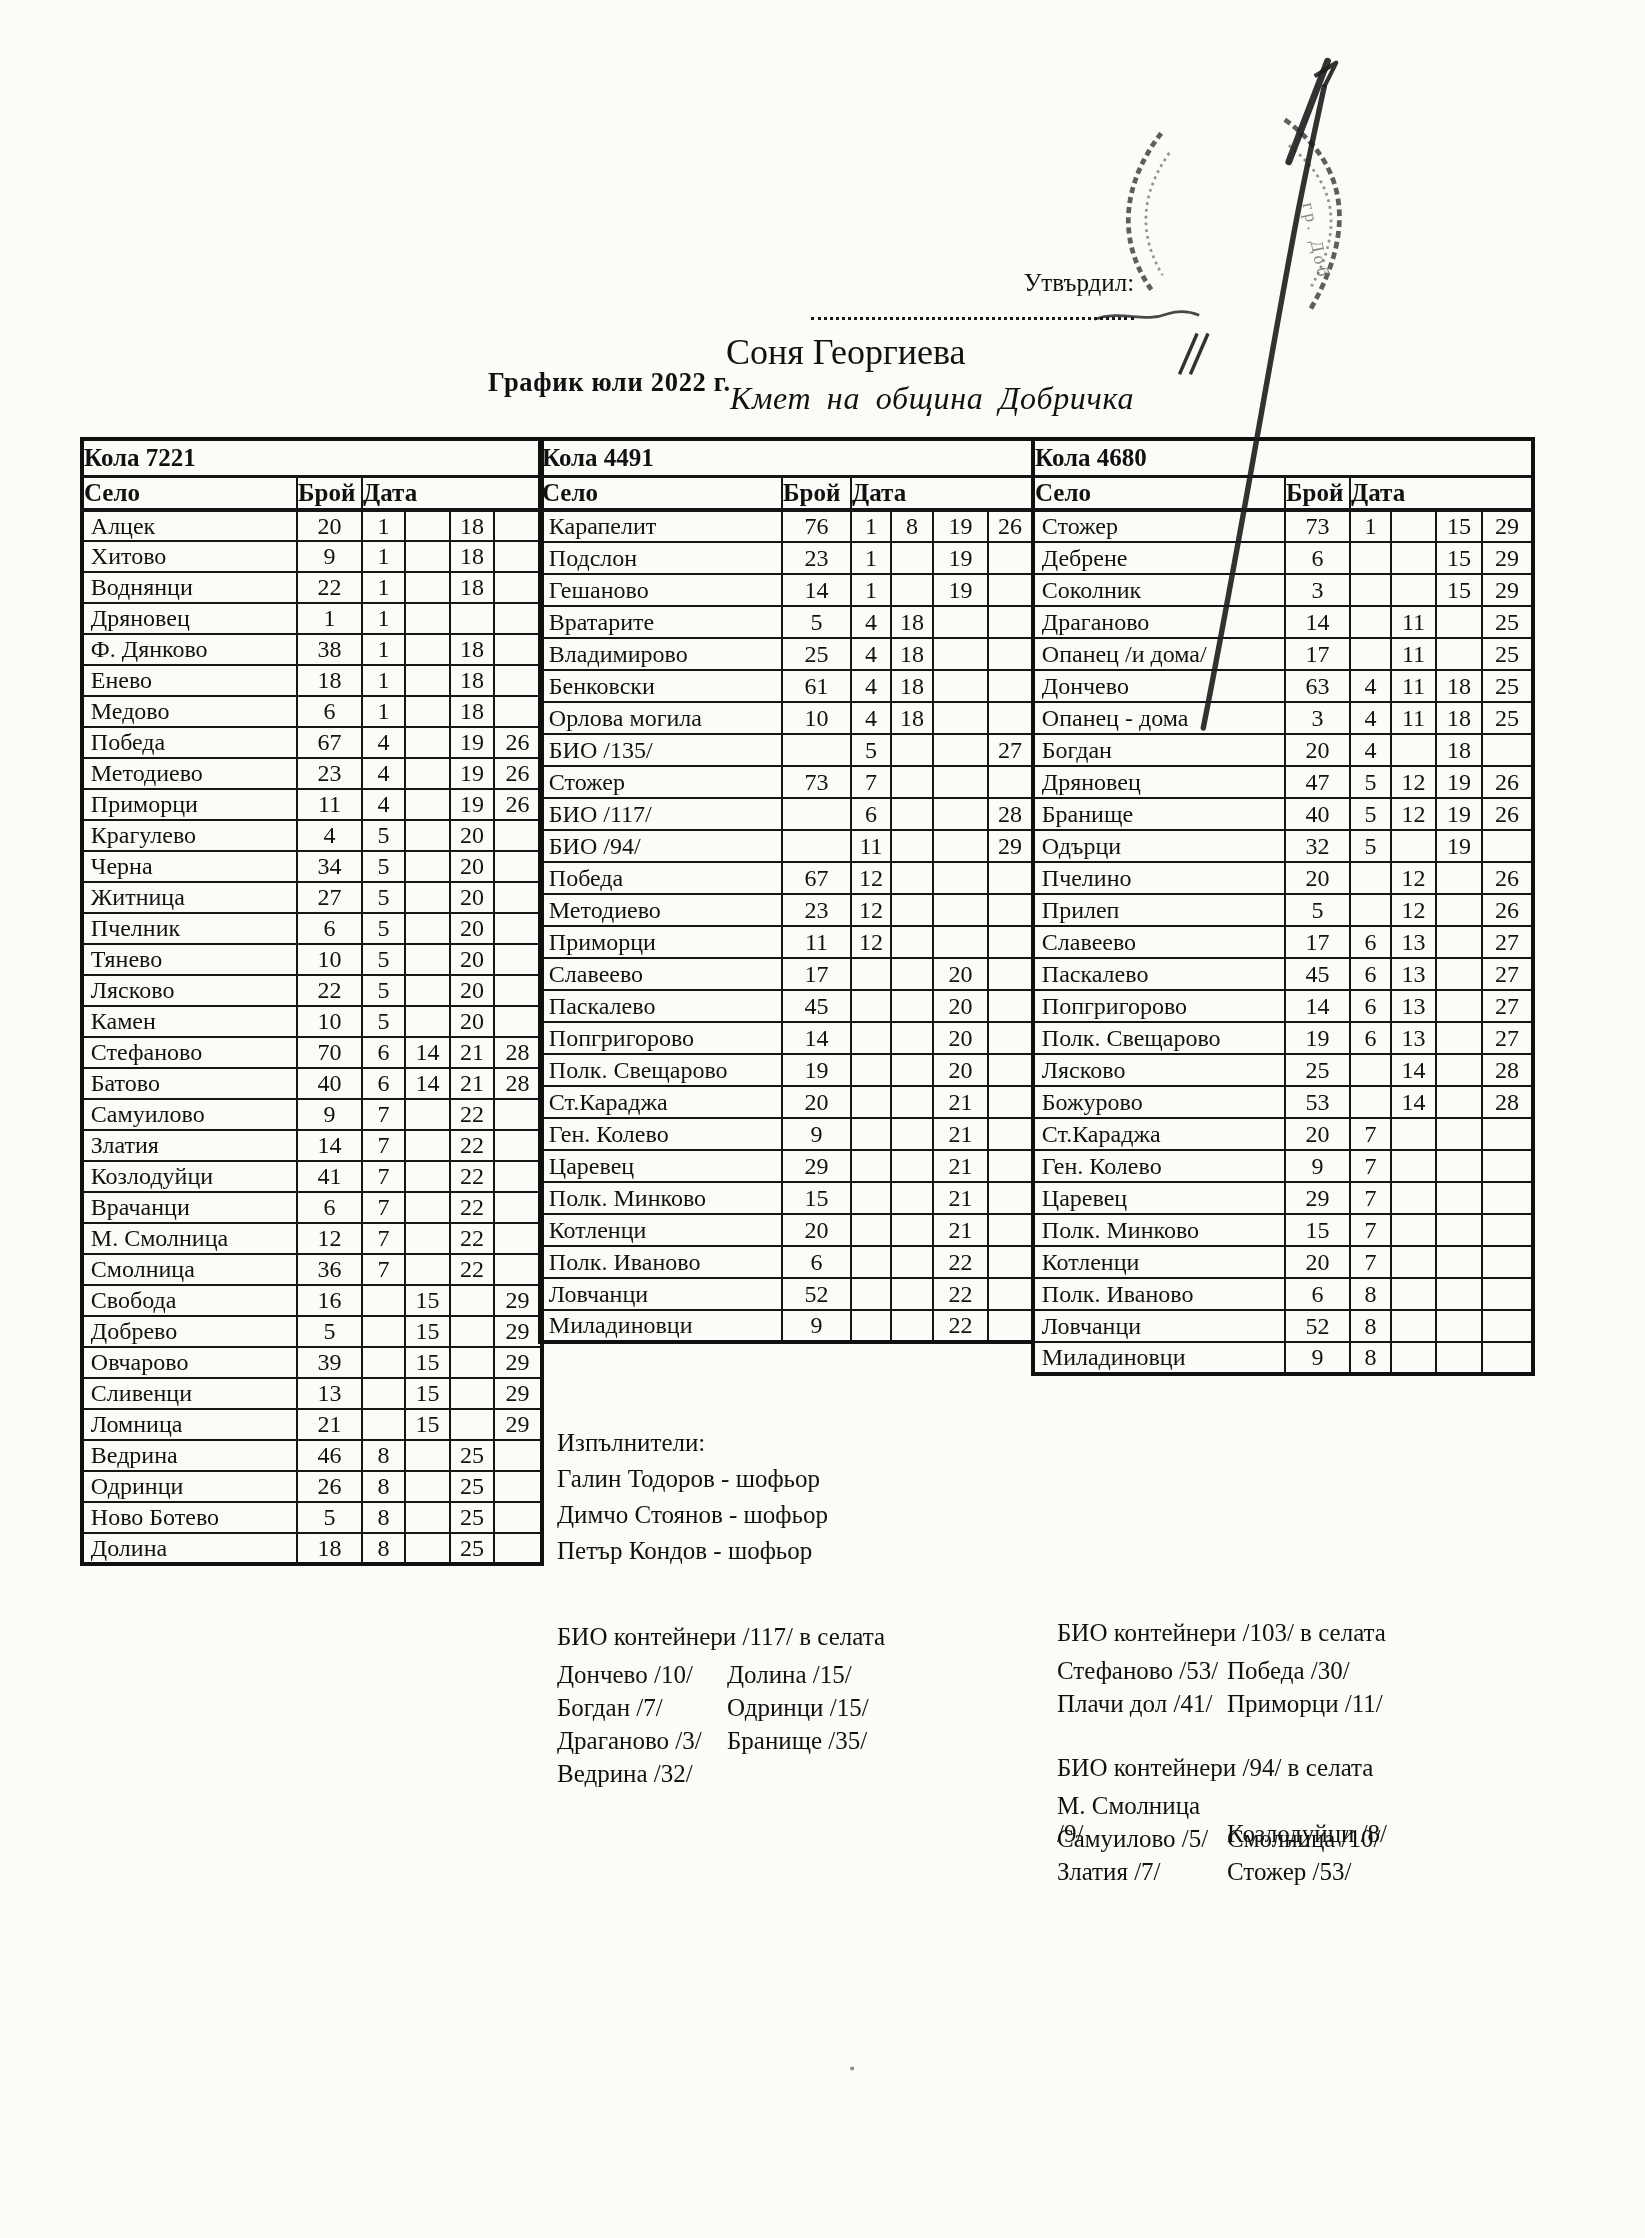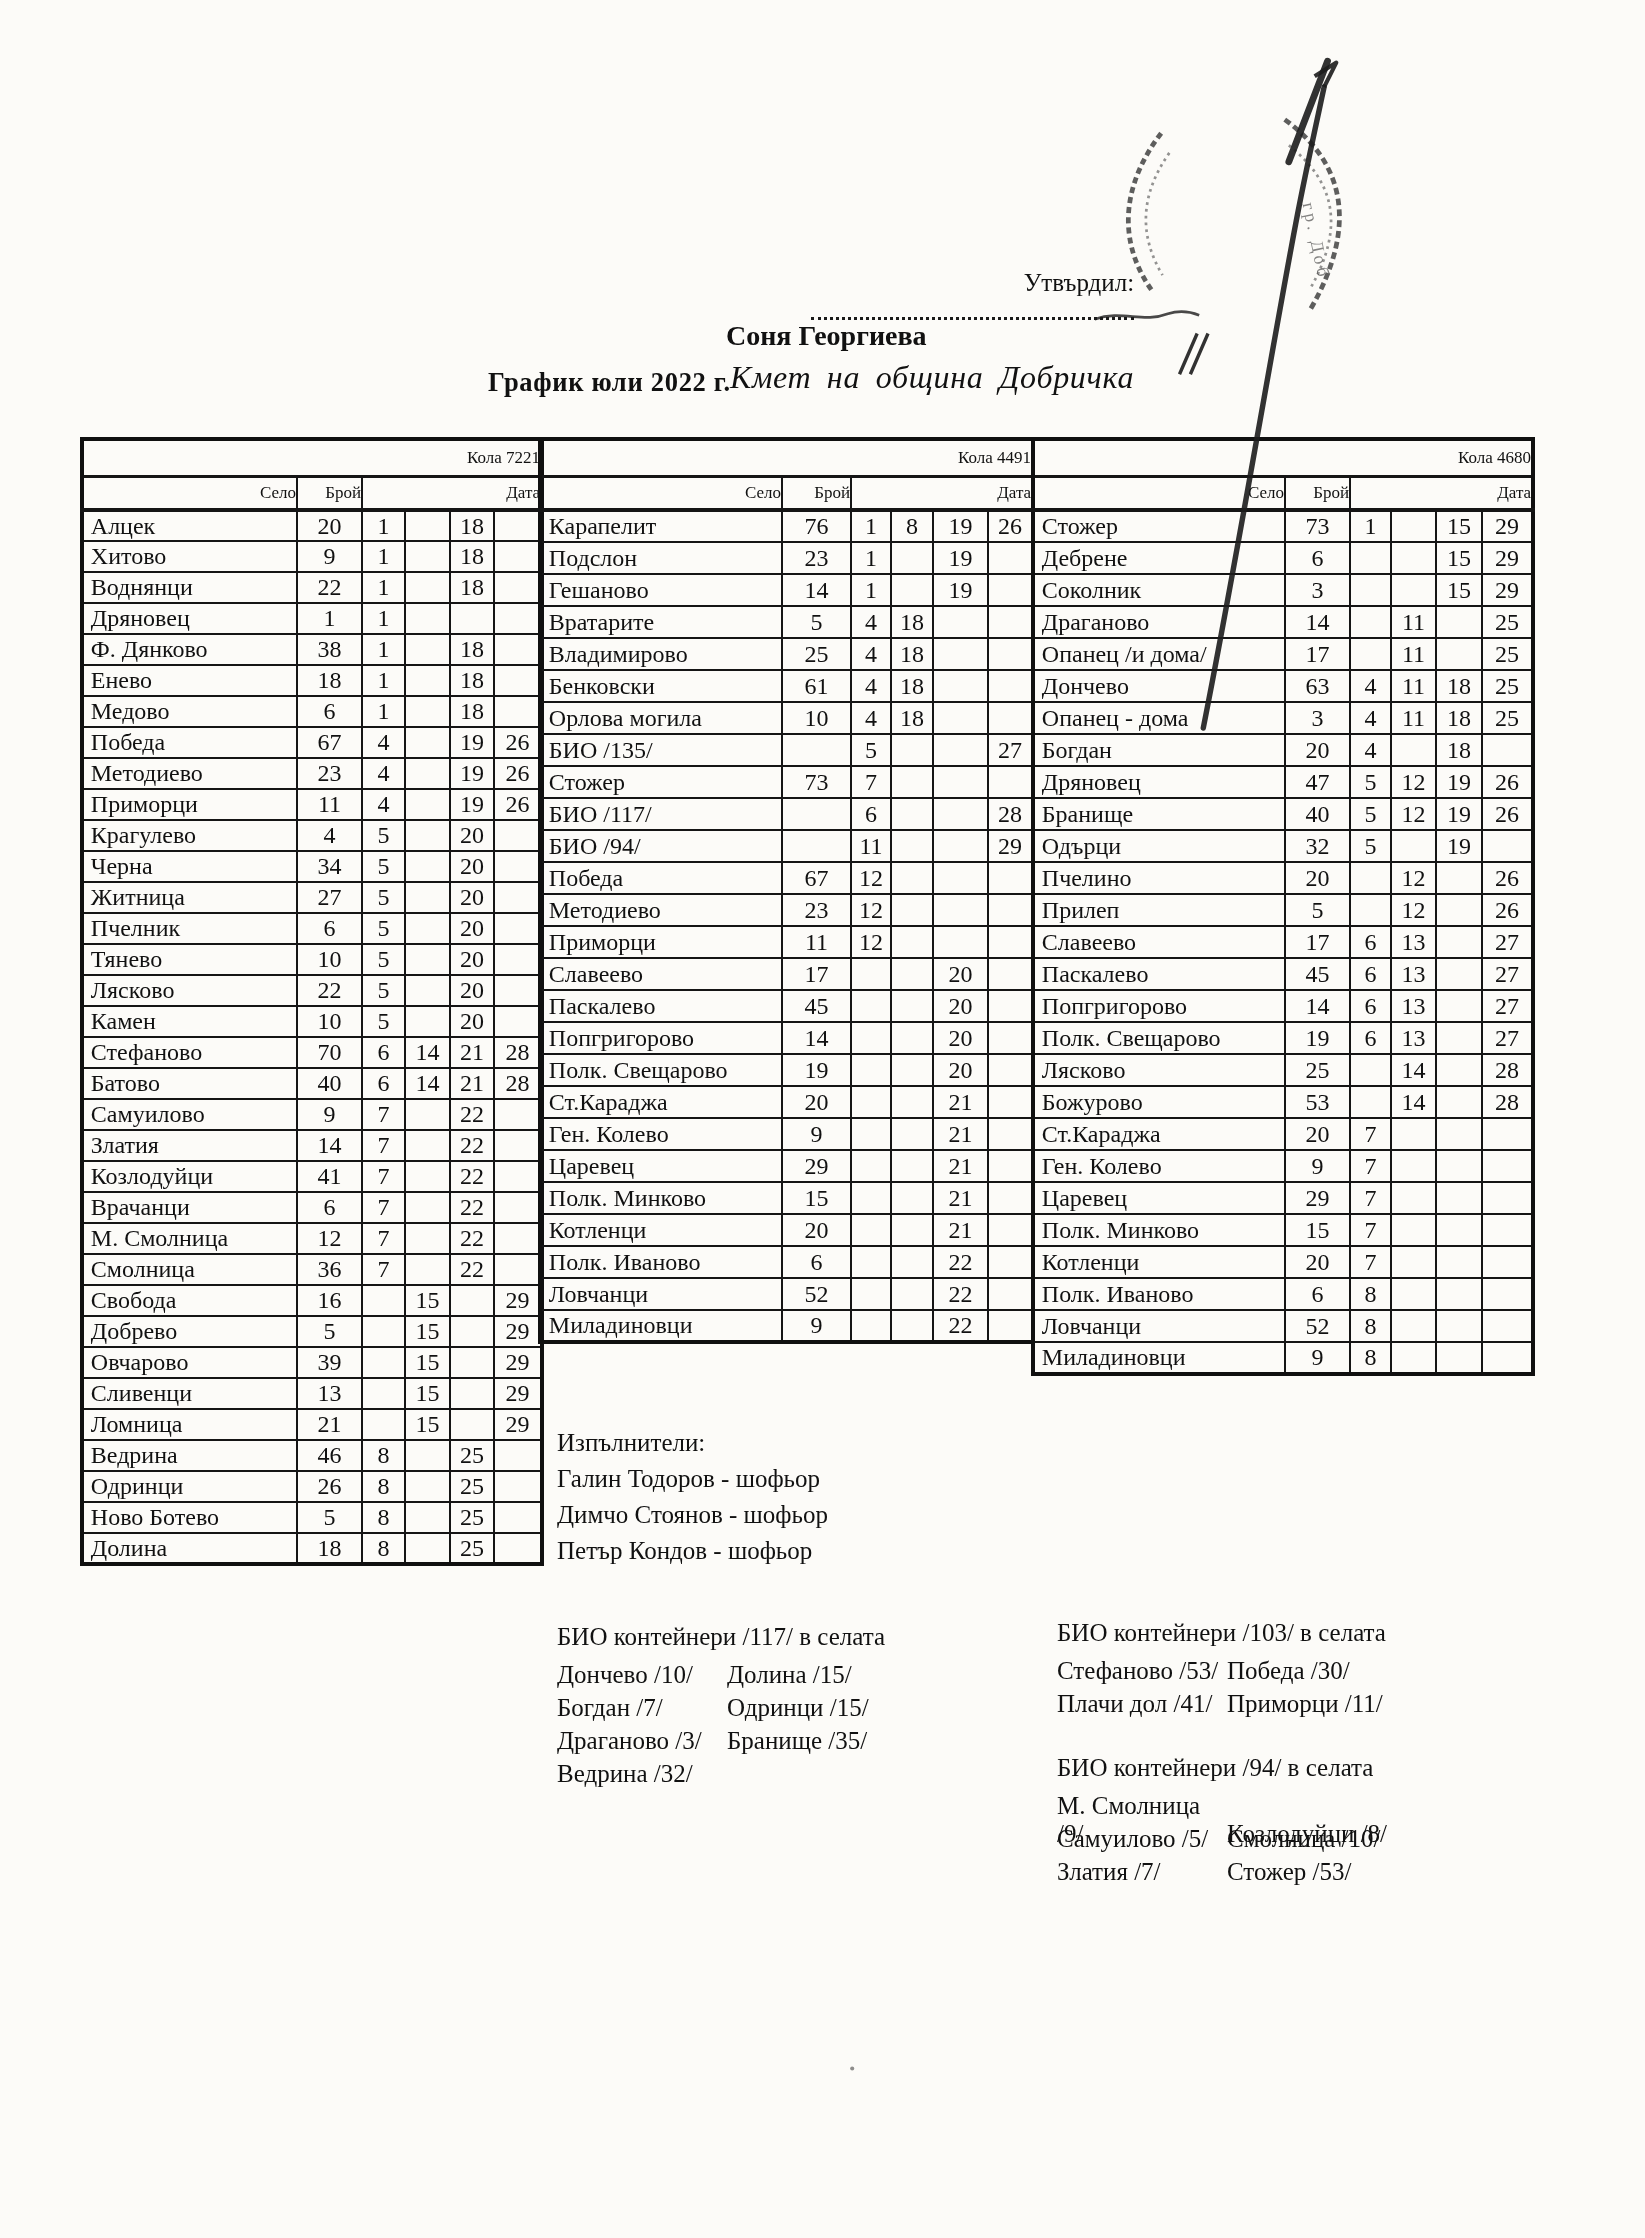--- a/index.html
+++ b/index.html
@@ -8,31 +8,31 @@
     width:1646px;height:2239px;
     background:#fcfbf8;
     font-family:"Liberation Serif","DejaVu Serif",serif;
     color:#111;
     overflow:hidden;
   }
   
   .approve{position:absolute;left:684px;top:269px;}
   .approve-line{display:flex;align-items:flex-end;font-size:25px;flex-direction:column;}
   .approve-dots{display:inline-block;width:323px;height:20.4px;border-bottom:3.4px dotted #1a1a1a;margin-left:1.4px;}
-  .approver-name{margin-left:42px;font-size:28px;font-weight:bold;}
+  .approver-name{margin-top:11px;margin-left:42px;font-size:36px;}
   .approver-title{margin-top:6.8px;margin-left:46px;font-size:32px;font-style:italic;word-spacing:6.8px;letter-spacing:0.7px;}
   
   .doc-title{position:absolute;left:488px;top:367px;font-size:26.5px;font-weight:bold;letter-spacing:0.7px;}
   
   table{position:absolute;top:437px;border-collapse:collapse;table-layout:fixed;border:4.1px solid #101010;}
   .t1{left:80px;width:458px;}
   .t2{left:538px;width:493px;}
   .t3{left:1031px;width:500px;}
   th,td{border:2.7px solid #151515;padding:0;overflow:hidden;white-space:nowrap;}
-  thead th{font-weight:normal;text-align:right;font-size:17px;}
+  thead th{font-weight:bold;text-align:left;font-size:25px;}
   tr.car-row th{height:34px;border-bottom-width:3.4px;}
   tr.hdr-row th{height:30px;border-bottom-width:4.1px;}
   .t1 tbody tr{height:31px;}
   .t2 tbody tr,.t3 tbody tr{height:32px;}
   td.vcell{text-align:left;padding-left:6.8px;font-size:24px;}
   td.ncell{text-align:center;font-size:24px;}
   
   .executors{position:absolute;left:557px;top:1425px;font-size:25px;line-height:36px;}
   
   .bio{position:absolute;font-size:25px;}

